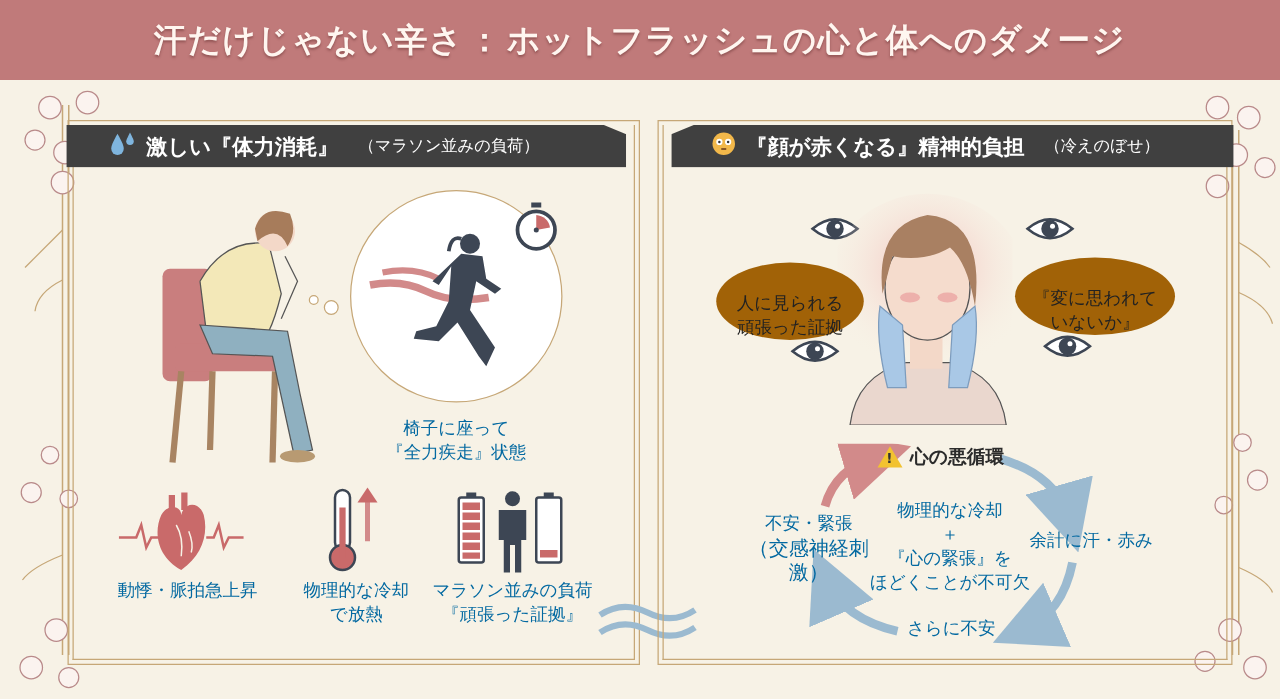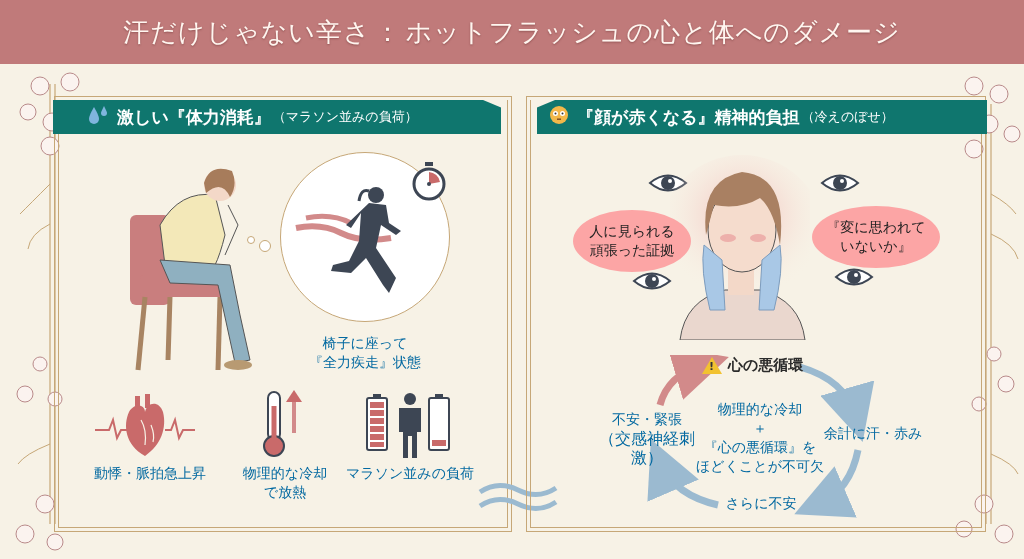--- a/index.html
+++ b/index.html
@@ -9,60 +9,60 @@
     font-family: "DejaVu Sans", "Liberation Sans", sans-serif;
     color: #2b2b2b;
     position: relative;
   }
   .title-bar {
     position: absolute; left: 0; top: 0; width: 1024px; height: 64px;
     background: #c07a7a;
     display: flex; align-items: center; justify-content: center;
   }
   .title-bar h1 {
-    color: #fff6f0; font-size: 26px; font-weight: normal; letter-spacing: 1px;
+    color: #fff6f0; font-size: 26px; font-weight: bold; letter-spacing: 1px;
     text-shadow: 0 1px 2px rgba(90,40,40,.45);
     font-family: "DejaVu Serif", "Liberation Serif", serif;
   }
   .title-bar .colon { padding: 0 4px; }
 
   .panel {
     position: absolute; top: 100px; height: 428px;
     border: 1.5px solid #c6a777;
     outline: 1px solid #c6a777; outline-offset: 3px;
     border-top: none;
   }
   .panel.left { left: 58px; width: 450px; }
   .panel.right { left: 530px; width: 452px; }
   .panel-header {
     position: absolute; top: 0; height: 34px;
-    background: #0f766e; color: #fff;
+    background: #404040; color: #fff;
     display: flex; align-items: center;
     font-size: 17px; font-weight: bold;
     clip-path: polygon(0 0, 96% 0, 100% 22%, 100% 100%, 0 100%);
   }
   .panel.left .panel-header { left: -6px; right: 6px; padding-left: 34px; }
-  .panel.right .panel-header { left: 6px; right: -6px; padding-left: 12px;
+  .panel.right .panel-header { left: 6px; right: -6px; padding-left: 32px;
     clip-path: polygon(4% 0, 100% 0, 100% 100%, 0 100%, 0 22%); text-align: right; }
-  .panel-header .sub { font-size: 13px; font-weight: normal; margin-left: 2px; }
+  .panel-header .sub { font-size: 13px; font-weight: normal; margin-left: 16px; }
   .panel-header .hicon { margin-right: 8px; font-size: 18px; }
 
   .abs { position: absolute; }
   .caption { text-align: center; font-size: 14px; line-height: 19px; color: #0369a1; }
 
   
   .thought {
     position: absolute; left: 280px; top: 152px; width: 170px; height: 170px;
     border-radius: 50%; background: #fff; border: 1.5px solid #c6a777;
   }
   .dot { position: absolute; border-radius: 50%; background: #fff; border: 1.5px solid #c6a777; }
 
   .speech {
-    position: absolute; background: #fca5a5; border-radius: 50%;
-    display: flex; align-items: center; justify-content: center;
+    position: absolute; background: #a16207; border-radius: 50%;
+    display: flex; align-items: flex-end; justify-content: center;
     text-align: center; font-size: 14px; line-height: 19px; color: #222;
   }
 
   .cycle-title { font-size: 15px; font-weight: bold; display: flex; align-items: center; gap: 6px; }
   .warn {
     width: 0; height: 0; border-left: 10px solid transparent; border-right: 10px solid transparent;
     border-bottom: 17px solid #f2c230; position: relative;
   }
   .warn span { position: absolute; left: -3px; top: 3px; font-size: 11px; font-weight: bold; color: #333; }
 </style>
@@ -205,20 +205,21 @@
 
 <div class="abs caption" style="left:80px;top:464px;width:140px">
   <div>動悸・脈拍急上昇</div>
 </div>
 <div class="abs caption" style="left:230px;top:464px;width:110px">
   <div>物理的な冷却</div>
   <div>で放熱</div>
 </div>
 <div class="abs caption" style="left:345px;top:464px;width:130px">
   <div>マラソン並みの負荷</div>
+  <div>『頑張った証拠』</div>
 </div>
 
 <svg class="abs" style="left:478px;top:478px" width="80" height="36">
   <path d="M2 14 Q20 2 40 12 Q60 22 78 10" stroke="#9bbad0" stroke-width="5" fill="none"></path>
   <path d="M2 28 Q20 16 40 26 Q60 36 78 24" stroke="#9bbad0" stroke-width="5" fill="none"></path>
 </svg>
 
 <div class="panel right">
   <div class="panel-header">
     <span class="hicon">
@@ -306,21 +307,21 @@
 <div class="abs cycle-title" style="left:702px;top:356px">
   <div class="warn">
       <span>!</span>
     </div>
   <span>心の悪循環</span>
 </div>
 
 <div class="abs caption" style="left:690px;top:400px;width:140px">
   <div>物理的な冷却</div>
   <div>＋</div>
-  <div>『心の悪循環』を</div>
+  <div>『心の緊張』を</div>
   <div>ほどくことが不可欠</div>
 </div>
 
 <div class="abs caption" style="left:818px;top:424px;width:110px">
   <div>余計に汗・赤み</div>
 </div>
 <div class="abs caption" style="left:706px;top:494px;width:110px">
   <div>さらに不安</div>
 </div>
 <div class="abs caption" style="left:592px;top:410px;width:110px">

